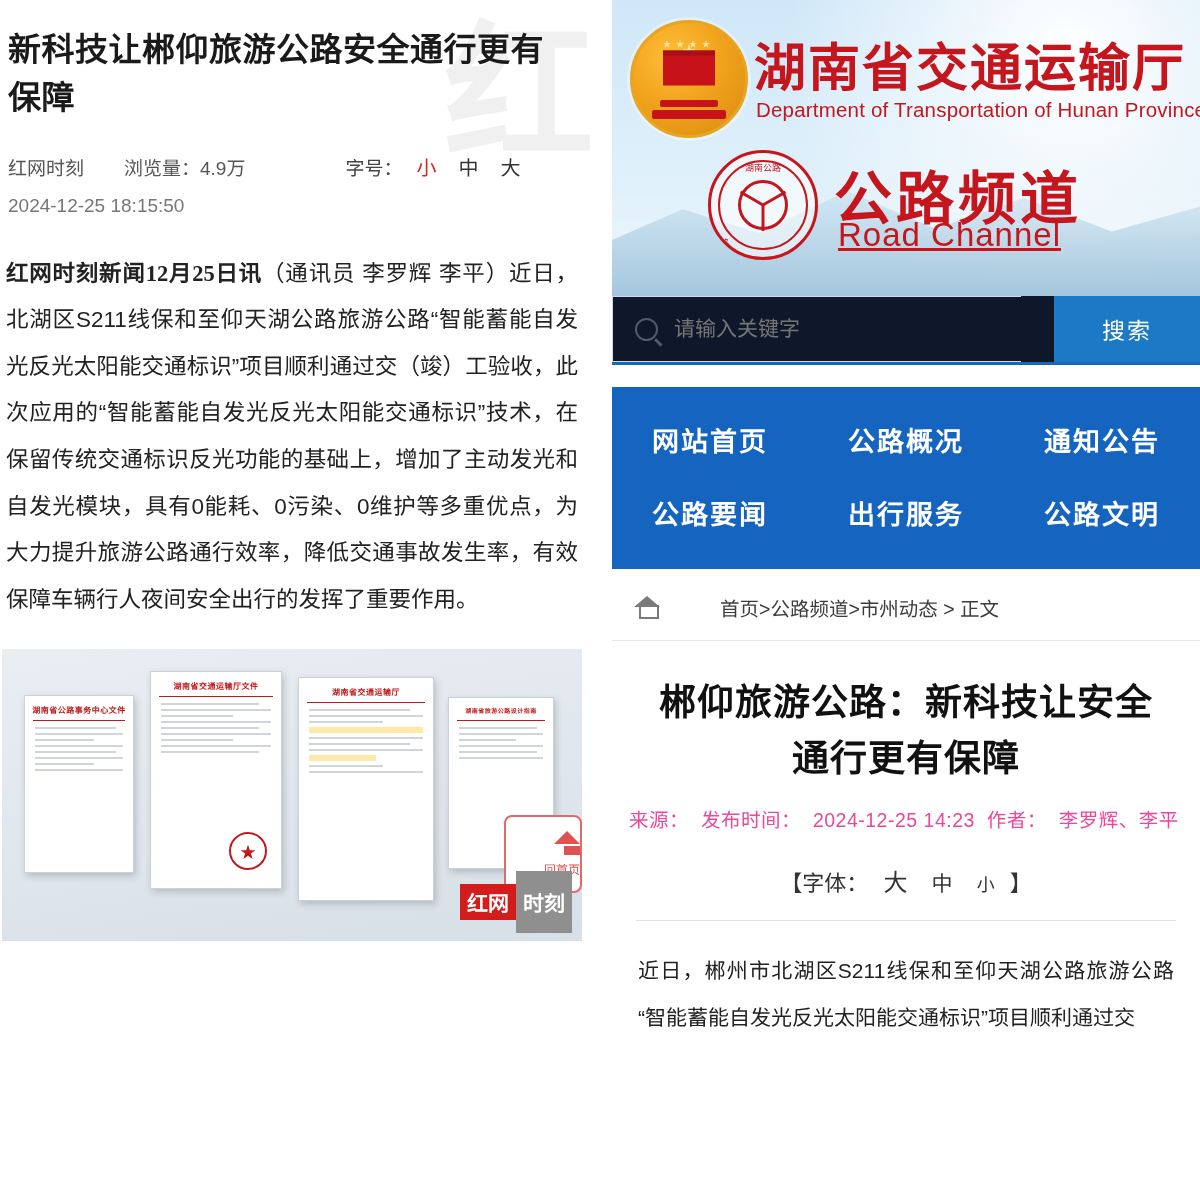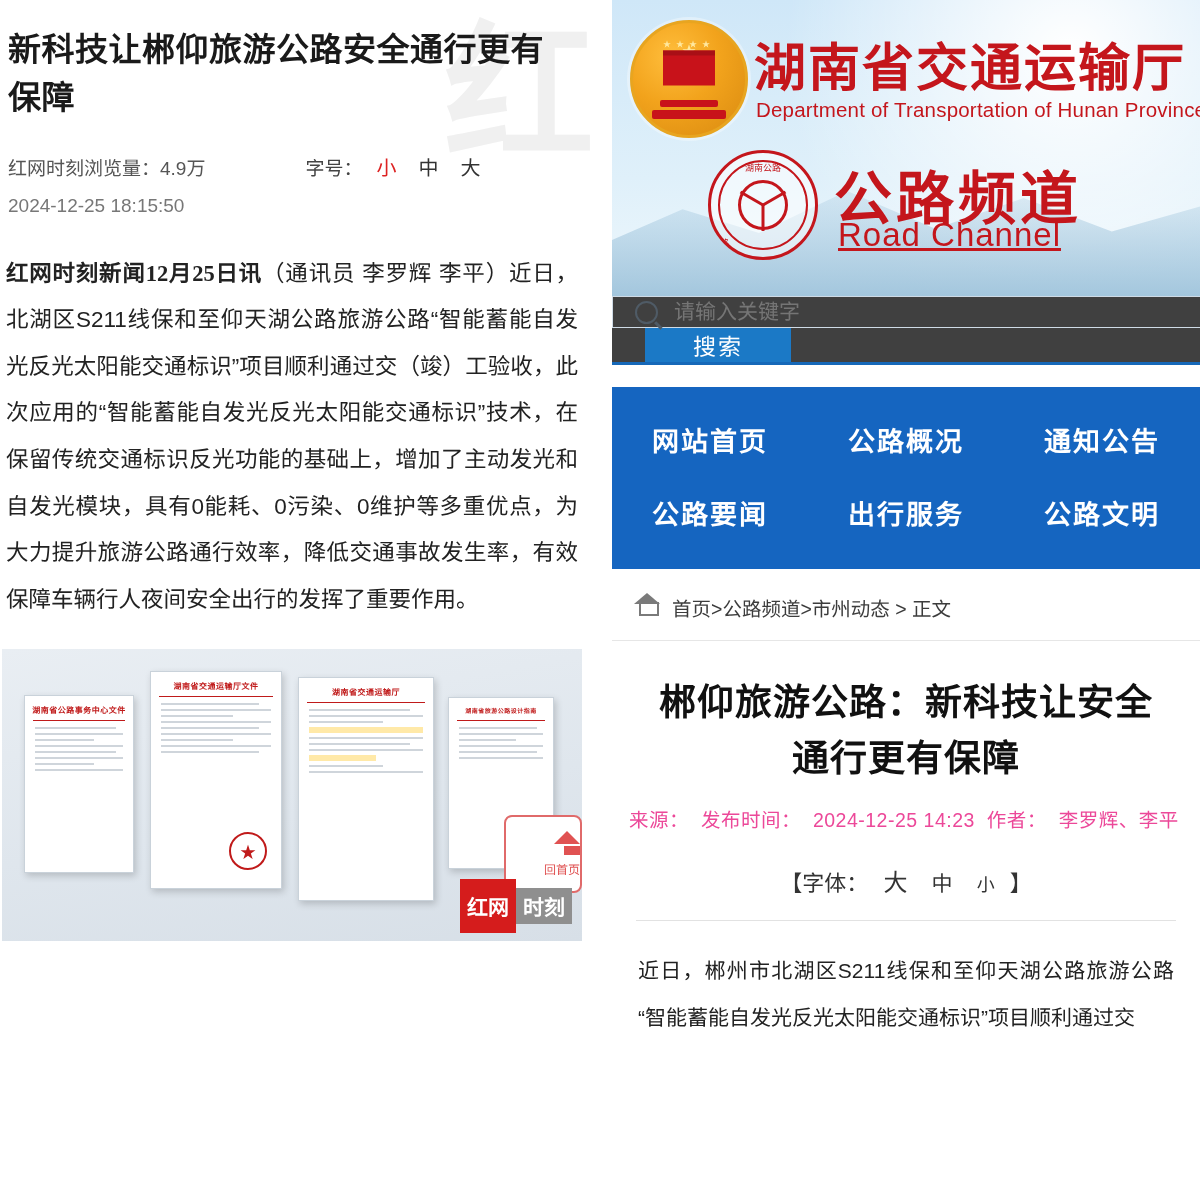--- a/index.html
+++ b/index.html
@@ -54,21 +54,21 @@
     letter-spacing: 0.5px;
   }
   .meta-row {
     position: relative;
     margin: 30px 36px 0 36px;
     display: flex;
     align-items: baseline;
     font-size: 19px;
     color: #555;
   }
-  .meta-src { }
+  .meta-src { margin-right: 40px; }
   .meta-views { margin-right: 100px; }
   .fontsize-label { color: #444; margin-right: 14px; }
   .fs-opt { margin-right: 22px; font-size: 20px; color: #333; }
   .fs-opt.active { color: #d22; }
   .meta-date {
     position: relative;
     margin: 14px 36px 0 36px;
     font-size: 19px;
     color: #777;
   }
@@ -150,22 +150,22 @@
   .hw-logo {
     position: absolute;
     right: 10px;
     bottom: 8px;
     display: flex;
     align-items: center;
     font-size: 21px;
     font-weight: bold;
     color: #fff;
   }
-  .hw-logo .a { background:#d51c1c; padding: 12px 7px; }
-  .hw-logo .b { background:#8f8f8f; padding: 3px 7px; }
+  .hw-logo .a { background:#d51c1c; padding: 3px 7px; }
+  .hw-logo .b { background:#8f8f8f; padding: 16px 7px; }
 
   
   .right-pane {
     position: relative;
     width: 588px;
     height: 1200px;
     overflow: hidden;
     background: #fff;
   }
   .banner {
@@ -272,25 +272,24 @@
     position: absolute;
     left: 226px; top: 216px;
     font-size: 33px;
     color: #c4161c;
     letter-spacing: 1px;
     text-decoration: underline;
   }
   .searchbar {
     position: relative;
     height: 66px;
-    background: #404040;
+    background: #0f172a;
     display: flex;
     align-items: stretch;
     border-bottom: 3px solid #1668b8;
-    flex-direction: column;
   }
   .search-input-wrap {
     flex: 1;
     display: flex;
     align-items: center;
     padding-left: 22px;
     border: 1px solid #cfdbe6;
     border-right: none;
   }
   .mag {
@@ -331,24 +330,26 @@
     font-size: 27px;
     font-weight: bold;
     padding: 17px 16px;
     letter-spacing: 2px;
   }
   .crumbline {
     height: 4px; background: #fff;
   }
   .crumb {
     display: flex;
+    align-items: center;
     padding: 20px 22px 18px 22px;
     font-size: 19.5px;
     color: #3c3c3c;
     border-bottom: 1px solid #e6e6e6;
+    gap: 48px;
   }
   .home-ico {
     width: 26px; height: 24px; margin-right: 12px; position: relative; flex: none;
   }
   .home-ico .roof {
     position:absolute; top:0; left:50%; transform: translateX(-50%);
     width:0;height:0;border-left:13px solid transparent;border-right:13px solid transparent;border-bottom:11px solid #7a7a7a;
   }
   .home-ico .bd {
     position:absolute; bottom:1px; left:5px; width:16px;height:12px;border:2px solid #7a7a7a; border-top:none;

